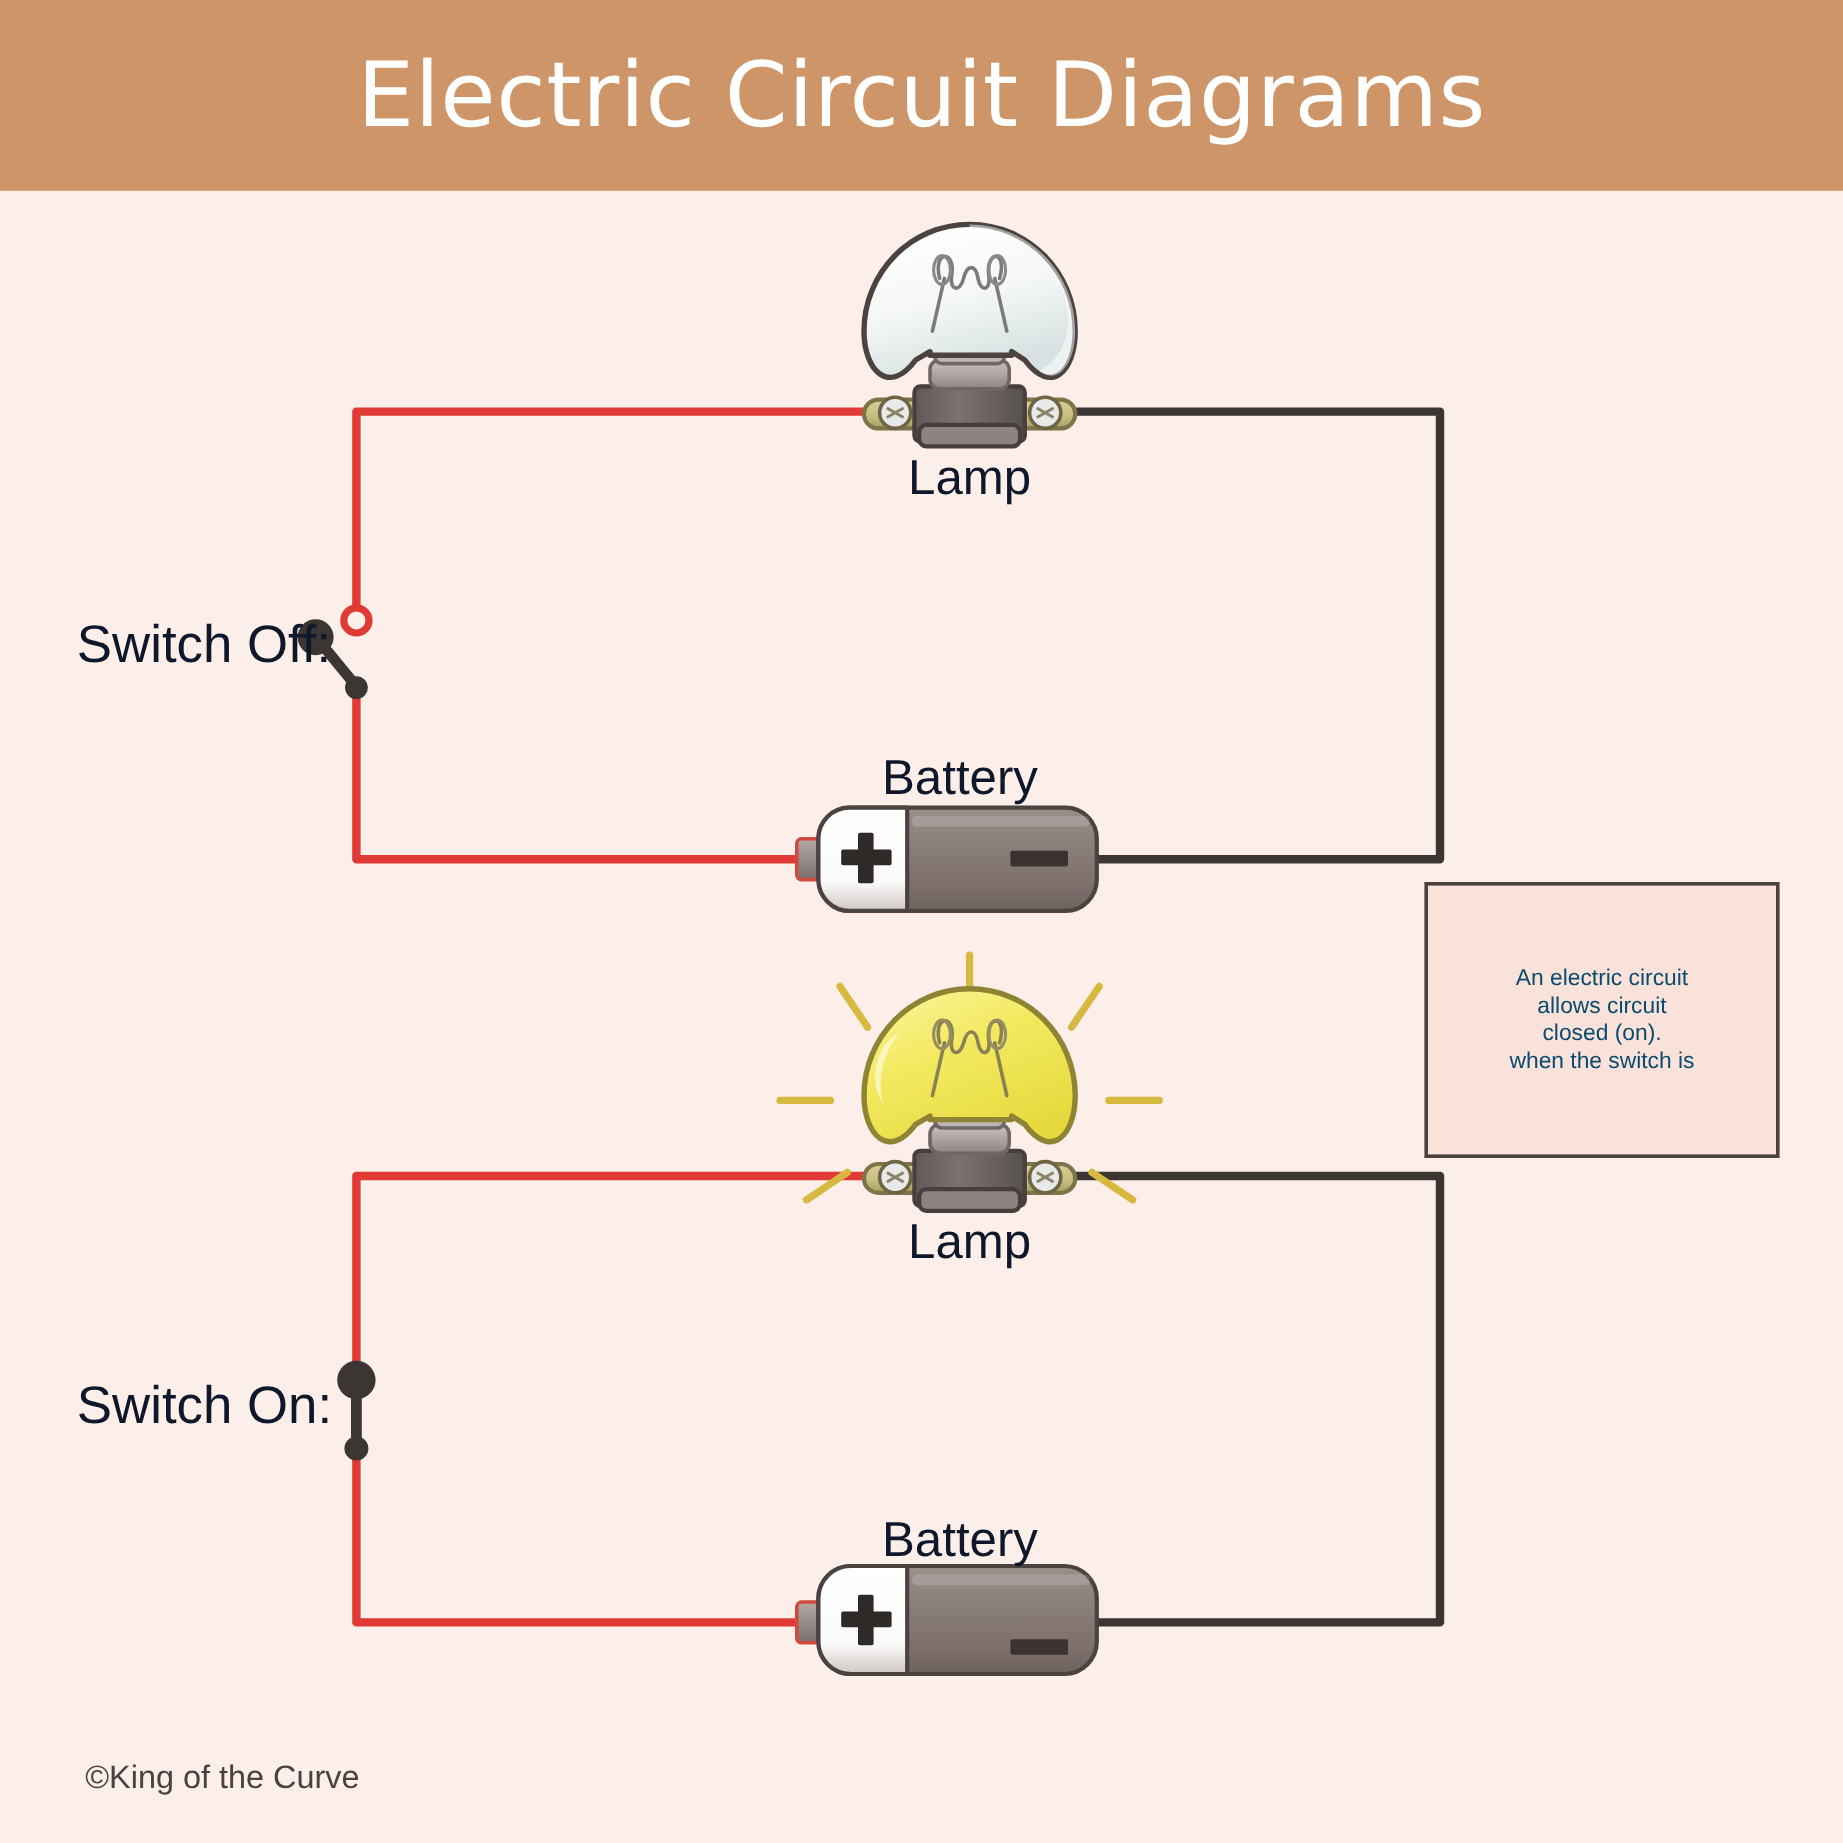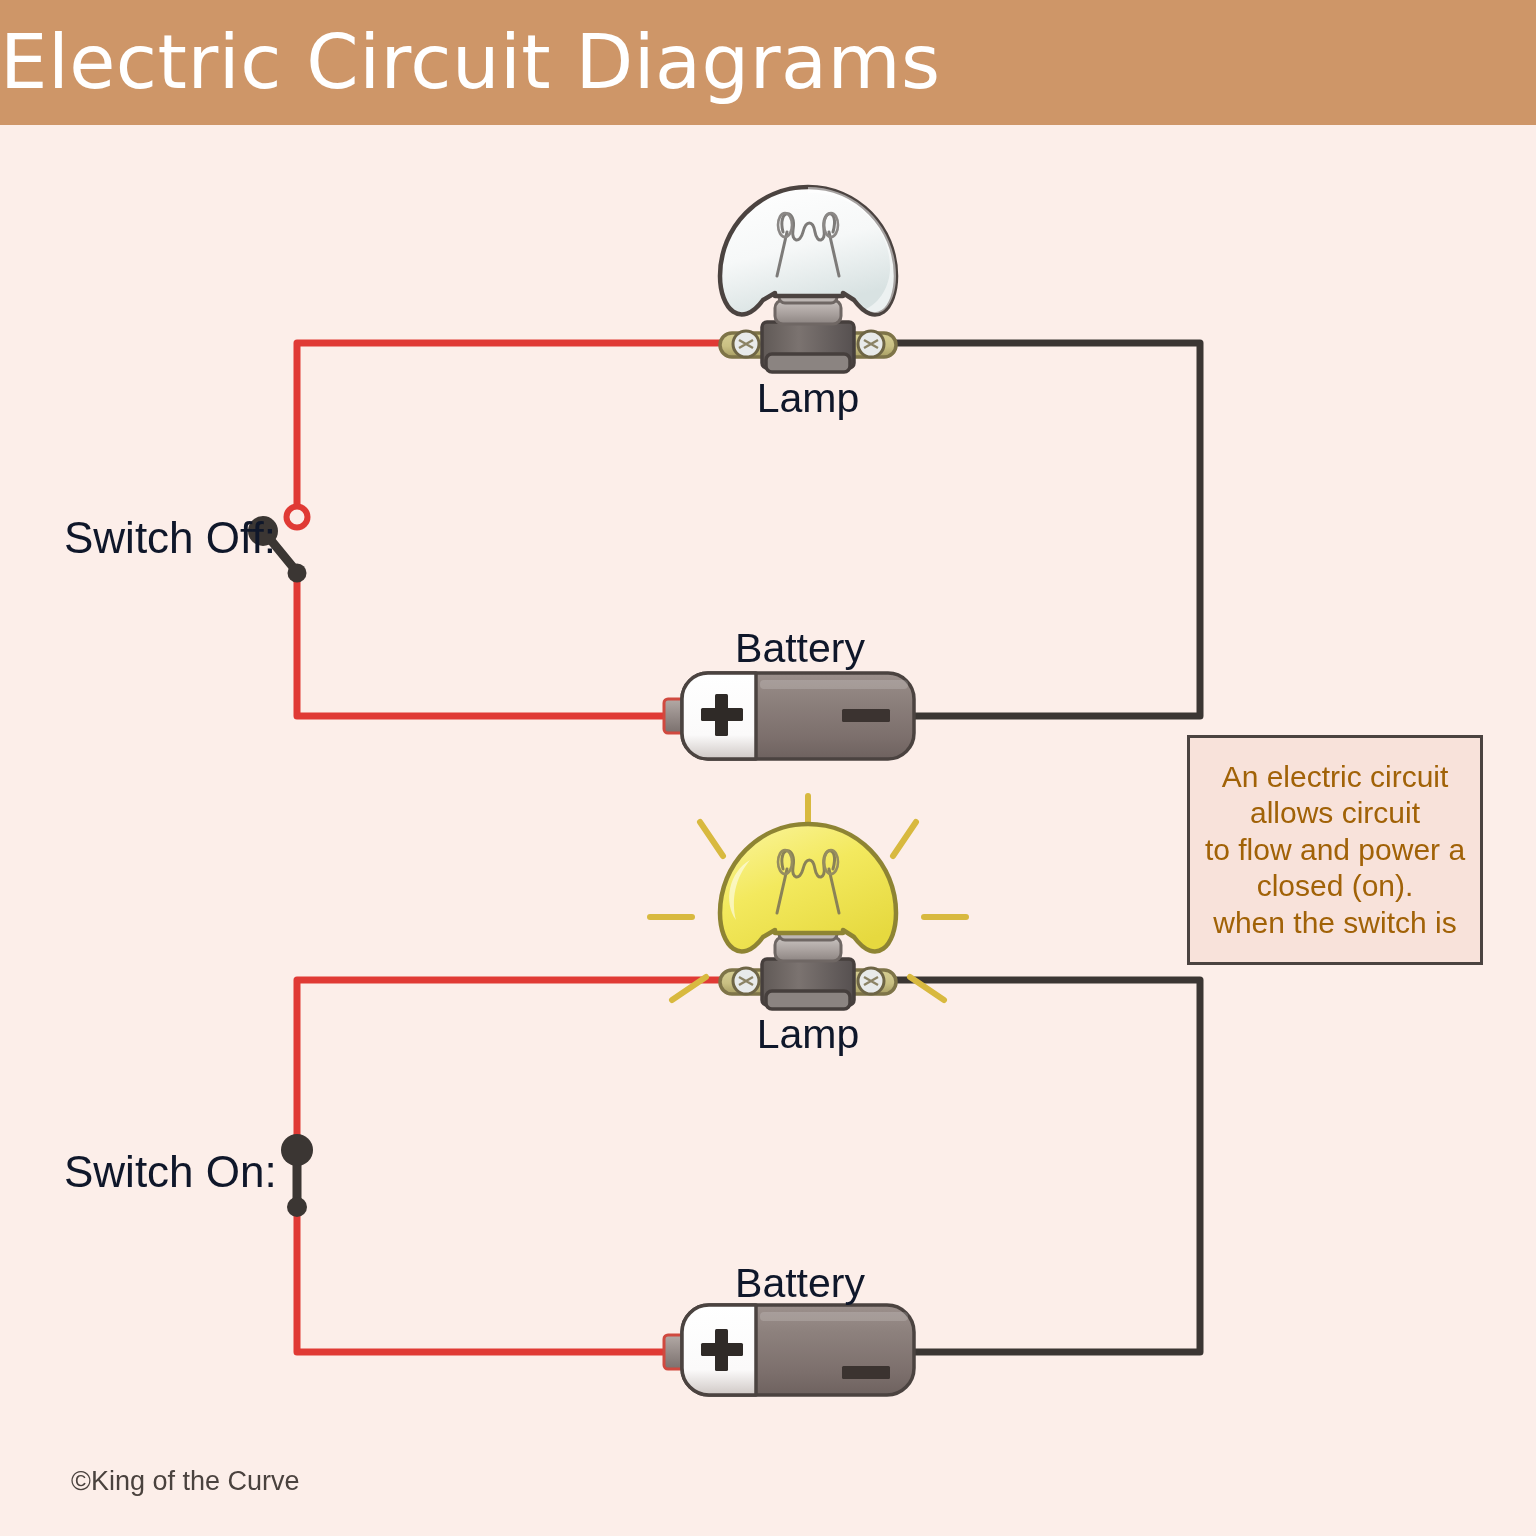--- a/index.html
+++ b/index.html
@@ -17,24 +17,25 @@
   #root {
     position: relative;
     width: 1536px;
     height: 1536px;
   }
   .header-banner {
     position: absolute;
     left: 0;
     top: 0;
     width: 1536px;
-    height: 125px;
+    height: 159px;
     background: #CE9668;
     display: flex;
     align-items: center;
+    justify-content: center;
   }
   .header-title {
     color: #FFFFFF;
     font-size: 75px;
     font-weight: 400;
     letter-spacing: 0.5px;
     font-family: "DejaVu Sans", sans-serif;
     line-height: 1;
     text-align: center;
   }
@@ -78,23 +79,23 @@
     width: 296px;
     height: 230px;
     background: #F8E2DA;
     border: 3px solid #4B4340;
     box-sizing: border-box;
     display: flex;
     align-items: center;
     justify-content: center;
   }
   .info-box-text {
-    font-size: 30px;
+    font-size: 19px;
     line-height: 1.22;
-    color: #a16207;
+    color: #0c4a6e;
     text-align: center;
     font-family: "Liberation Sans", sans-serif;
     padding: 0 8px;
   }
   .info-line { display: block; }
 </style>
 </head>
 <body>
 
 <div id="root">
@@ -327,21 +328,20 @@
   <div class="txt label-lamp" style="left:708px; top:1011px; width:200px;">Lamp</div>
 
   <div class="txt label-battery" style="left:700px; top:1260px; width:200px;">Battery</div>
 
   <div class="txt label-switch" style="left:48px; top:1147px;">Switch On:</div>
 
   <div class="info-box">
     <div class="info-box-text">
       <span class="info-line">An electric circuit</span>
       <span class="info-line">allows circuit</span>
-      <span class="info-line">to flow and power a</span>
       <span class="info-line">closed (on).</span>
       <span class="info-line">when the switch is</span>
     </div>
   </div>
 
   <div class="footer-credit">©King of the Curve</div>
 
 </div>
 
 </body></html>

